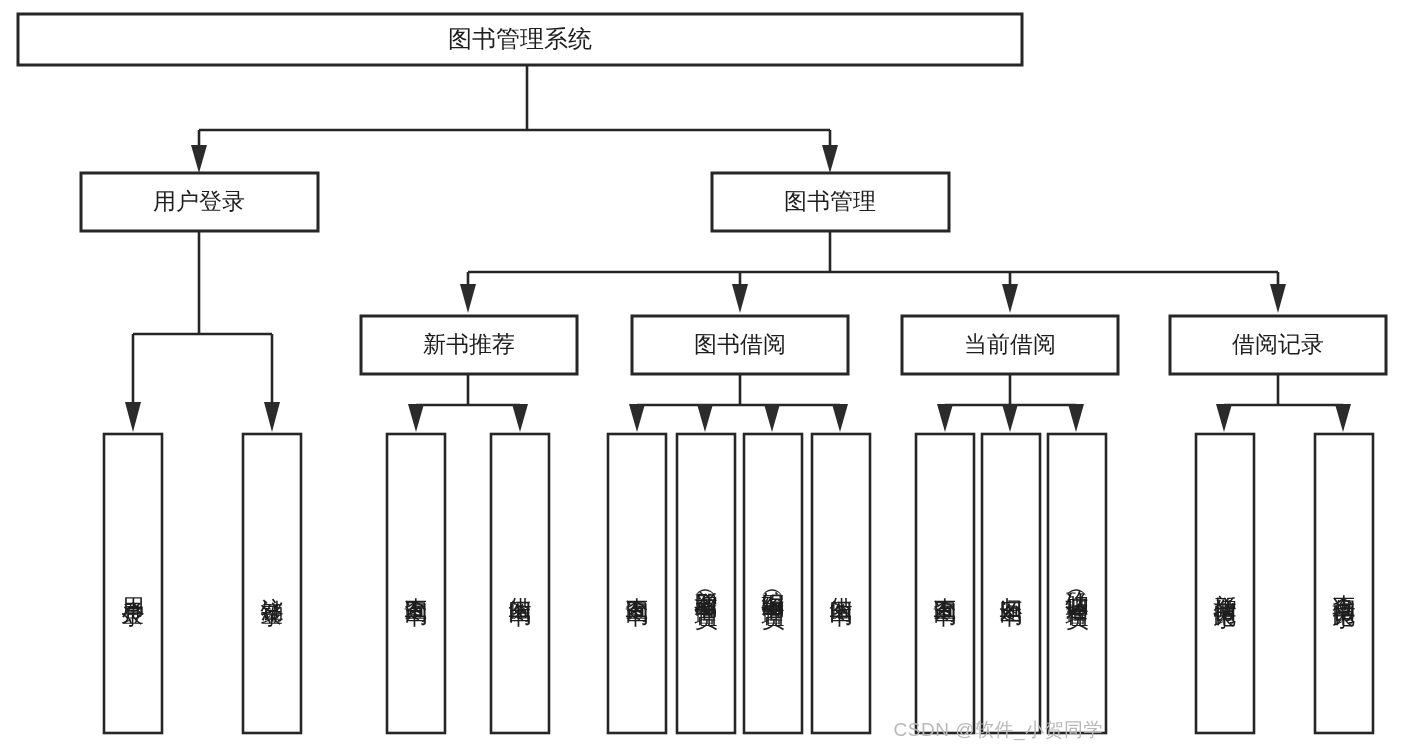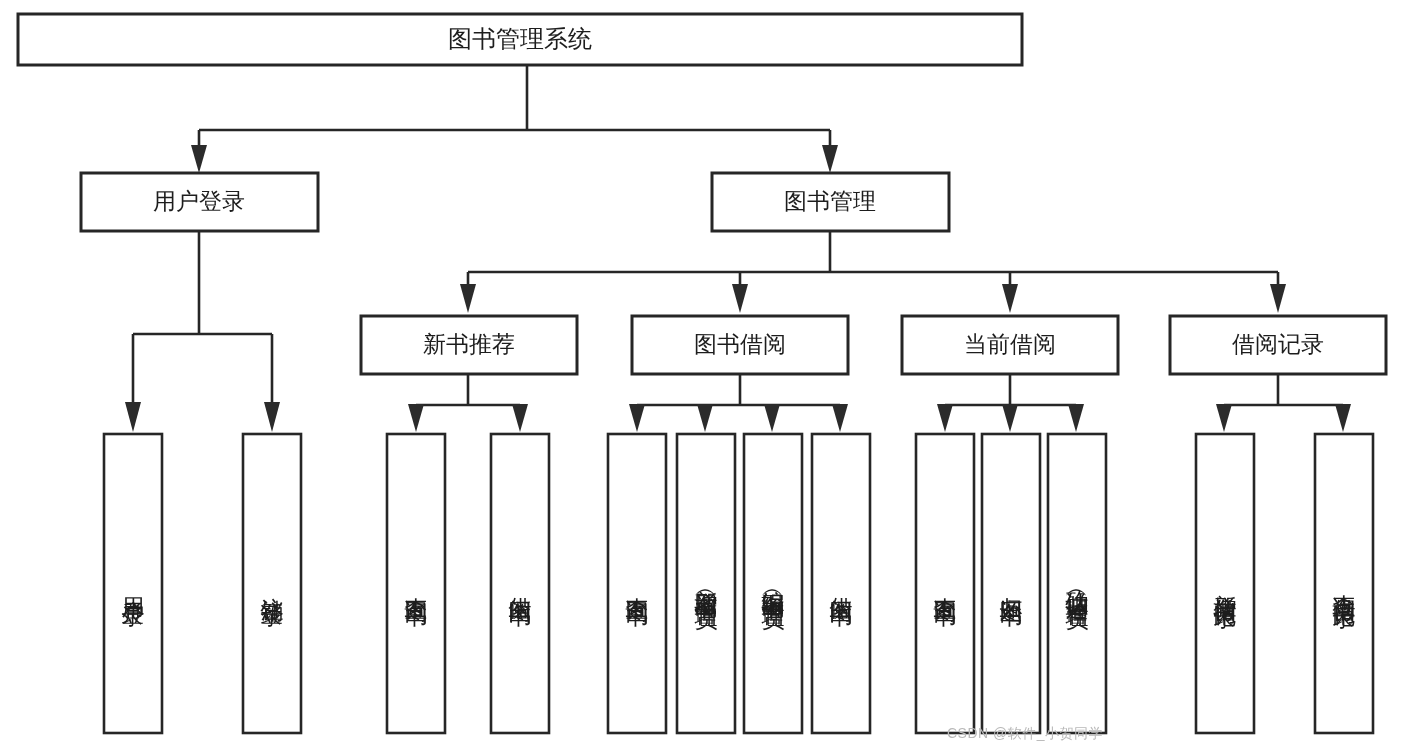--- a/index.html
+++ b/index.html
@@ -74,21 +74,21 @@
     color: #1d1d1d;
     letter-spacing: 2.5px;
     white-space: nowrap;
     text-align: center;
   }
   .watermark {
     position: absolute;
     right: 8px;
     bottom: 4px;
     font-family: "Liberation Sans", "DejaVu Sans", sans-serif;
-    font-size: 14px;
+    font-size: 19px;
     color: #b9b9b9;
     white-space: nowrap;
     letter-spacing: 0.5px;
   }
 </style>
 </head>
 <body>
 
 <div id="diagram-root">
 

